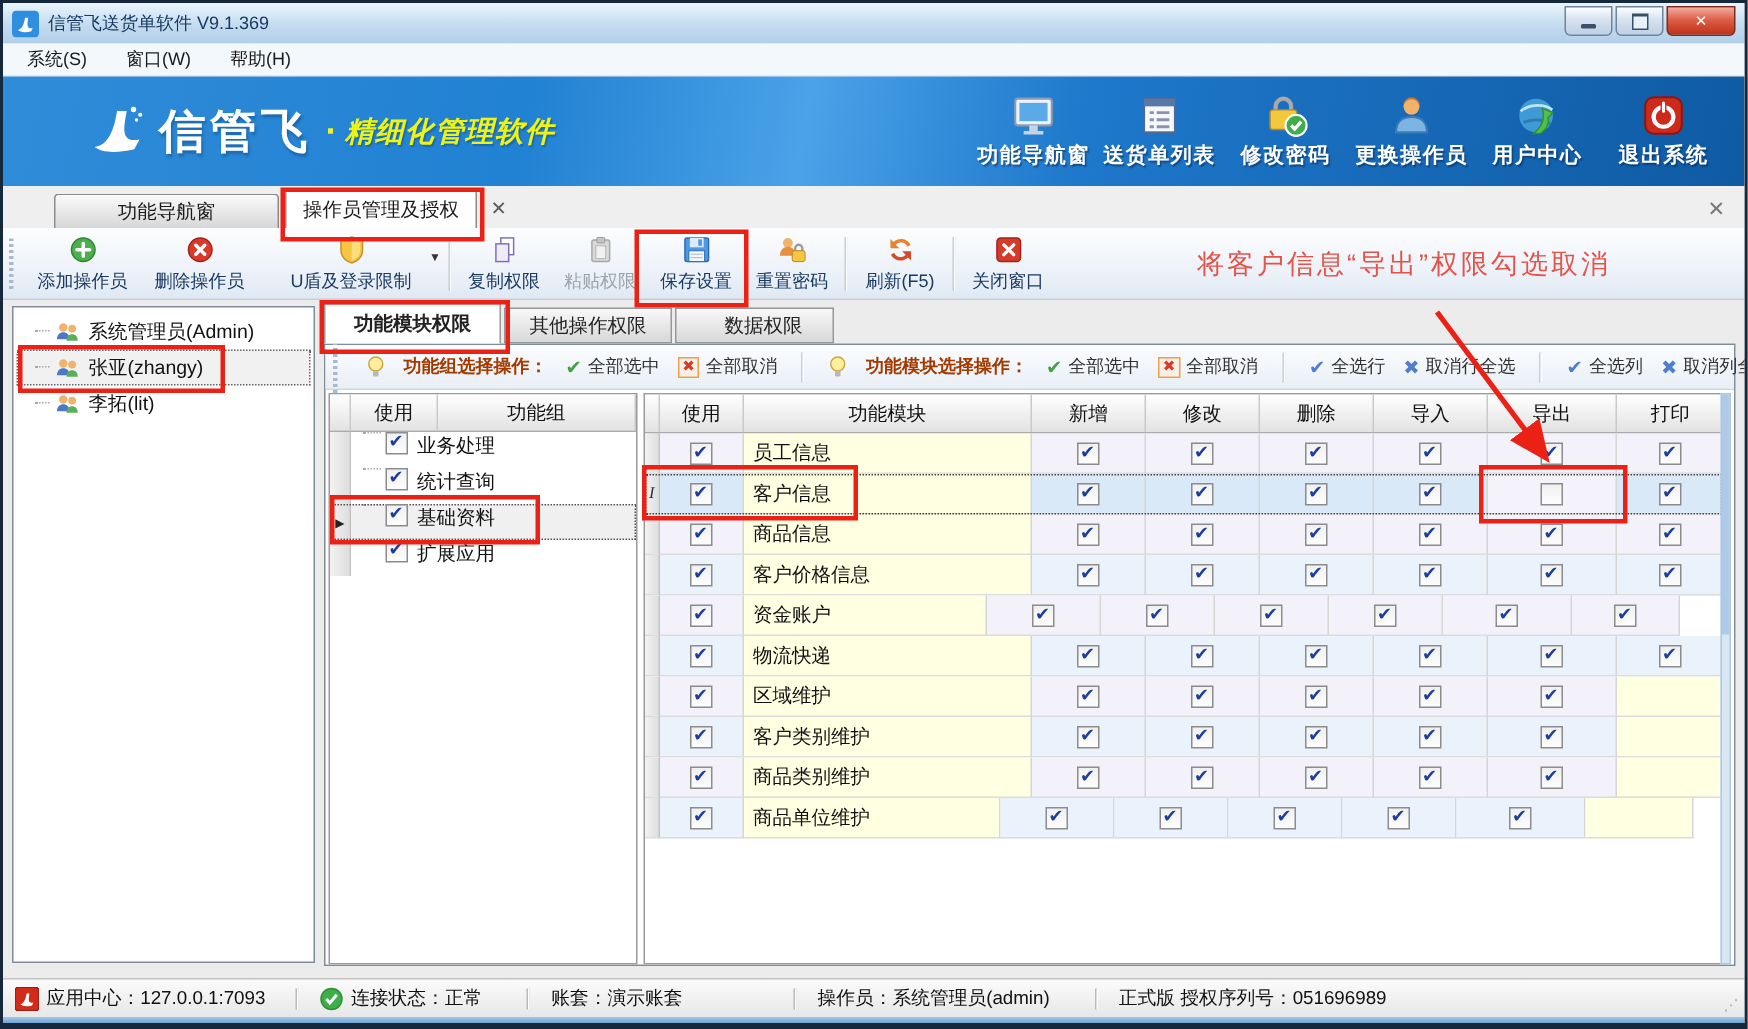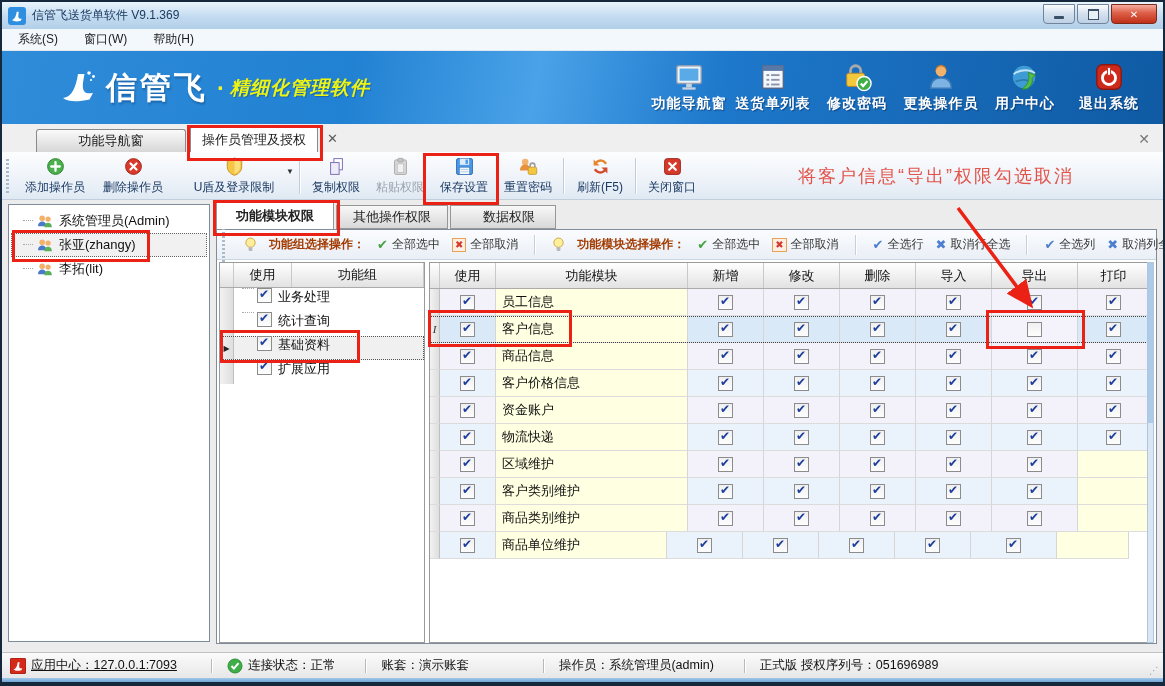--- a/index.html
+++ b/index.html
@@ -577,21 +577,21 @@
               </span>
               <span class="c tint t-b" style="width: 72px;">
                 <span class="cb on"></span>
               </span>
             </div>
             <div class="mgrow">
               <span class="c rowhdr" style="width: 10px;"></span>
               <span class="c tint t-a" style="width: 56px;">
                 <span class="cb on"></span>
               </span>
-              <span class="c namec" style="width: 192px;">资金账户</span>
+              <span class="c namec" style="width: 162px;">资金账户</span>
               <span class="c tint t-a" style="width: 76px;">
                 <span class="cb on"></span>
               </span>
               <span class="c tint t-a" style="width: 76px;">
                 <span class="cb on"></span>
               </span>
               <span class="c tint t-a" style="width: 76px;">
                 <span class="cb on"></span>
               </span>
               <span class="c tint t-a" style="width: 76px;">
@@ -726,21 +726,21 @@
             <div class="vthumb"></div>
           </div>
     </div>
   </div>
 
   <div class="statusbar" id="statusbar">
         <span class="sico"><svg width="100%" height="100%" viewBox="0 0 18 18">
             <rect width="18" height="18" rx="3" fill="#D42A1A" stroke="#8F1710"></rect>
             <path d="M4 13 C7.2 12 8.2 8 8.7 4.8 L10.8 4.8 C10.2 9 9.4 12.6 13.8 11.6 L12.8 13.8 C8 15 6 14.4 4 13 Z" fill="#fff"></path>
           </svg></span>
-        <span class="stxt" style="margin-right: 14px; text-decoration: underline;">应用中心：127.0.0.1:7093</span>
+        <span class="stxt" style="">应用中心：127.0.0.1:7093</span>
         <span class="sgap" style="width: 20px;"></span>
         <span class="ssep"></span>
         <span class="sgap" style="width: 14px;"></span>
         <span class="sico"><svg width="100%" height="100%" viewBox="0 0 16 16">
             <circle cx="8" cy="8" r="7" fill="#3FAE49" stroke="#2E8F38"></circle>
             <path d="M4.5 8 l2.4 2.6 4.6-5.4" stroke="#fff" stroke-width="2" fill="none"></path>
           </svg></span>
         <span class="stxt" style="margin-right: 14px;">连接状态：正常</span>
         <span class="sgap" style="width: 16px;"></span>
         <span class="ssep"></span>

